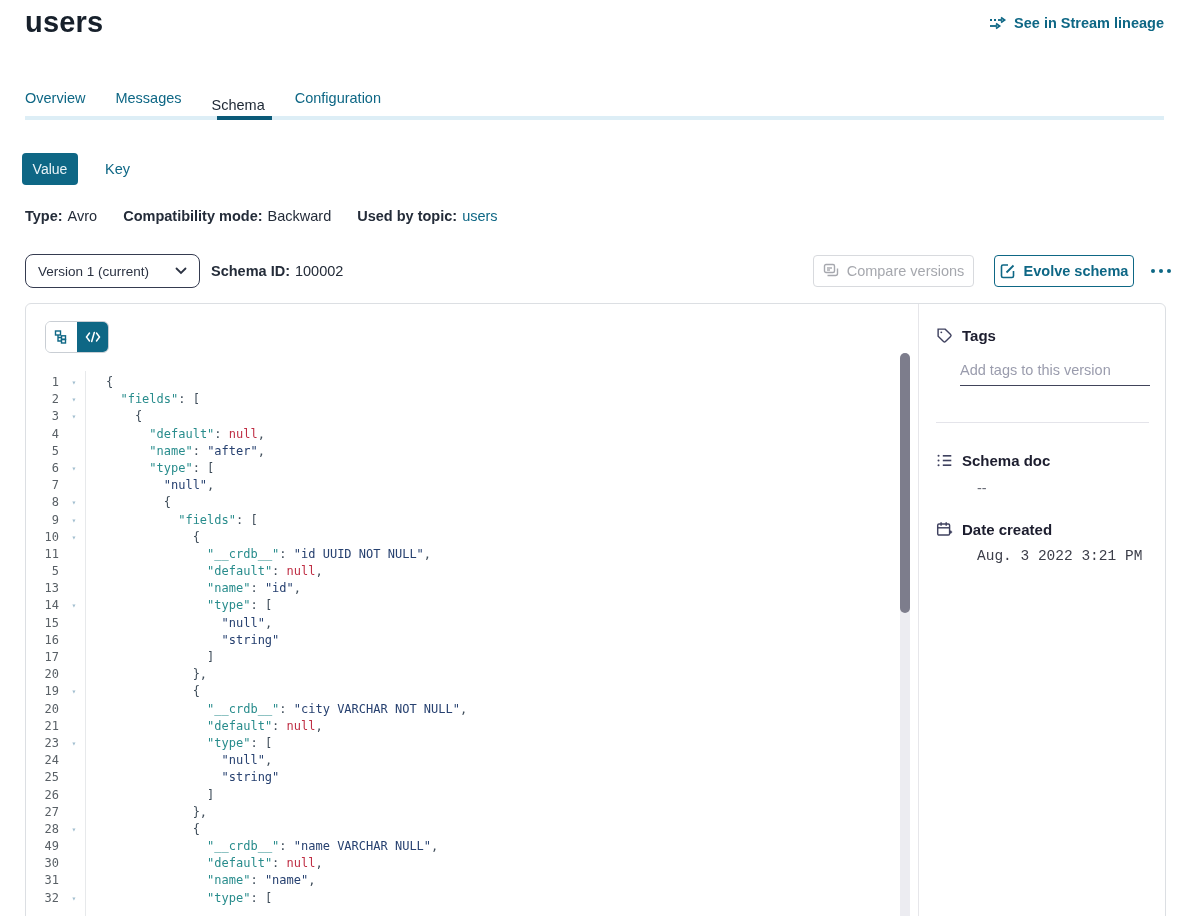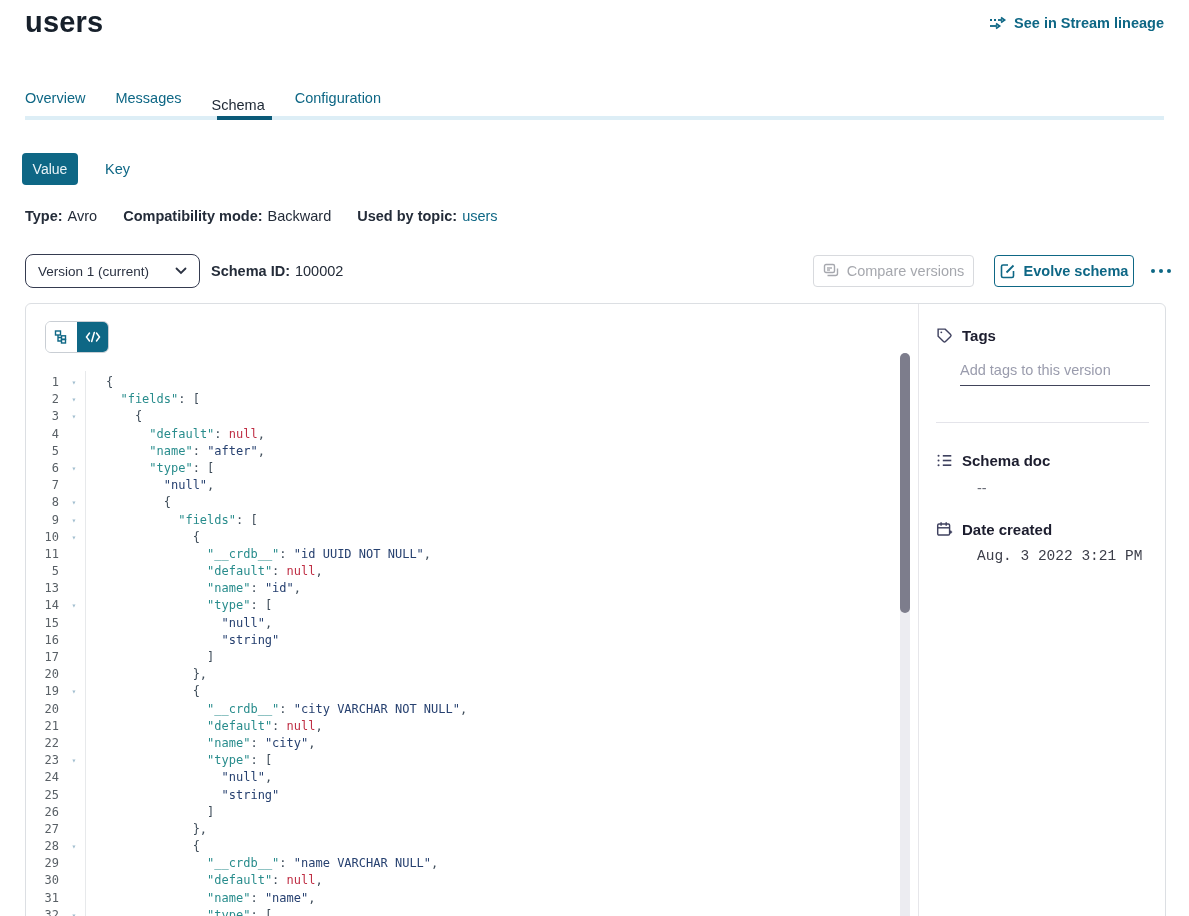--- a/index.html
+++ b/index.html
@@ -197,28 +197,27 @@
           <div class="cl"><span class="ln">5</span><span class="fold"></span><span class="ct" style="padding-left: 122.08px;"><span class="tk-k">"default"</span><span class="tk-p">: </span><span class="tk-u">null</span><span class="tk-p">,</span></span></div>
           <div class="cl"><span class="ln">13</span><span class="fold"></span><span class="ct" style="padding-left: 122.08px;"><span class="tk-k">"name"</span><span class="tk-p">: </span><span class="tk-s">"id"</span><span class="tk-p">,</span></span></div>
           <div class="cl"><span class="ln">14</span><span class="fold">▾</span><span class="ct" style="padding-left: 122.08px;"><span class="tk-k">"type"</span><span class="tk-p">: [</span></span></div>
           <div class="cl"><span class="ln">15</span><span class="fold"></span><span class="ct" style="padding-left: 136.52px;"><span class="tk-s">"null"</span><span class="tk-p">,</span></span></div>
           <div class="cl"><span class="ln">16</span><span class="fold"></span><span class="ct" style="padding-left: 136.52px;"><span class="tk-s">"string"</span></span></div>
           <div class="cl"><span class="ln">17</span><span class="fold"></span><span class="ct" style="padding-left: 122.08px;"><span class="tk-p">]</span></span></div>
           <div class="cl"><span class="ln">20</span><span class="fold"></span><span class="ct" style="padding-left: 107.64px;"><span class="tk-p">},</span></span></div>
           <div class="cl"><span class="ln">19</span><span class="fold">▾</span><span class="ct" style="padding-left: 107.64px;"><span class="tk-p">{</span></span></div>
           <div class="cl"><span class="ln">20</span><span class="fold"></span><span class="ct" style="padding-left: 122.08px;"><span class="tk-k">"__crdb__"</span><span class="tk-p">: </span><span class="tk-s">"city VARCHAR NOT NULL"</span><span class="tk-p">,</span></span></div>
           <div class="cl"><span class="ln">21</span><span class="fold"></span><span class="ct" style="padding-left: 122.08px;"><span class="tk-k">"default"</span><span class="tk-p">: </span><span class="tk-u">null</span><span class="tk-p">,</span></span></div>
-          <div class="cl"><span class="ln">22</span><span class="fold"></span><span class="ct" style="padding-left: 122.08px;"><span class="tk-k">"name"</span><span class="tk-p">: </span><span class="tk-s">"city"</span><span class="tk-p">,</span></span></div>
           <div class="cl"><span class="ln">23</span><span class="fold">▾</span><span class="ct" style="padding-left: 122.08px;"><span class="tk-k">"type"</span><span class="tk-p">: [</span></span></div>
           <div class="cl"><span class="ln">24</span><span class="fold"></span><span class="ct" style="padding-left: 136.52px;"><span class="tk-s">"null"</span><span class="tk-p">,</span></span></div>
           <div class="cl"><span class="ln">25</span><span class="fold"></span><span class="ct" style="padding-left: 136.52px;"><span class="tk-s">"string"</span></span></div>
           <div class="cl"><span class="ln">26</span><span class="fold"></span><span class="ct" style="padding-left: 122.08px;"><span class="tk-p">]</span></span></div>
           <div class="cl"><span class="ln">27</span><span class="fold"></span><span class="ct" style="padding-left: 107.64px;"><span class="tk-p">},</span></span></div>
           <div class="cl"><span class="ln">28</span><span class="fold">▾</span><span class="ct" style="padding-left: 107.64px;"><span class="tk-p">{</span></span></div>
-          <div class="cl"><span class="ln">29</span><span class="fold"></span><span class="ct" style="padding-left: 122.08px;"><span class="tk-k">"__crdb__"</span><span class="tk-p">: </span><span class="tk-s">"name VARCHAR NULL"</span><span class="tk-p">,</span></span></div>
+          <div class="cl"><span class="ln">49</span><span class="fold"></span><span class="ct" style="padding-left: 122.08px;"><span class="tk-k">"__crdb__"</span><span class="tk-p">: </span><span class="tk-s">"name VARCHAR NULL"</span><span class="tk-p">,</span></span></div>
           <div class="cl"><span class="ln">30</span><span class="fold"></span><span class="ct" style="padding-left: 122.08px;"><span class="tk-k">"default"</span><span class="tk-p">: </span><span class="tk-u">null</span><span class="tk-p">,</span></span></div>
           <div class="cl"><span class="ln">31</span><span class="fold"></span><span class="ct" style="padding-left: 122.08px;"><span class="tk-k">"name"</span><span class="tk-p">: </span><span class="tk-s">"name"</span><span class="tk-p">,</span></span></div>
           <div class="cl"><span class="ln">32</span><span class="fold">▾</span><span class="ct" style="padding-left: 122.08px;"><span class="tk-k">"type"</span><span class="tk-p">: [</span></span></div>
         </div>
 
       <div class="scrollbar">
         <div class="scroll-thumb"></div>
       </div>
     </div>
 

